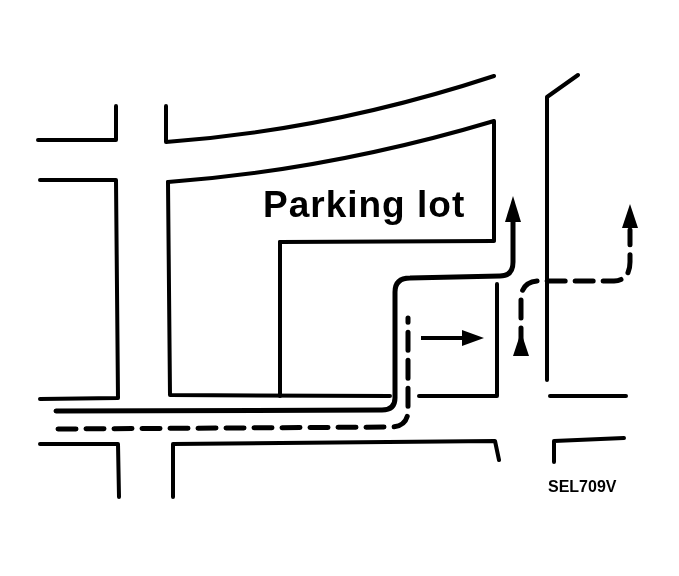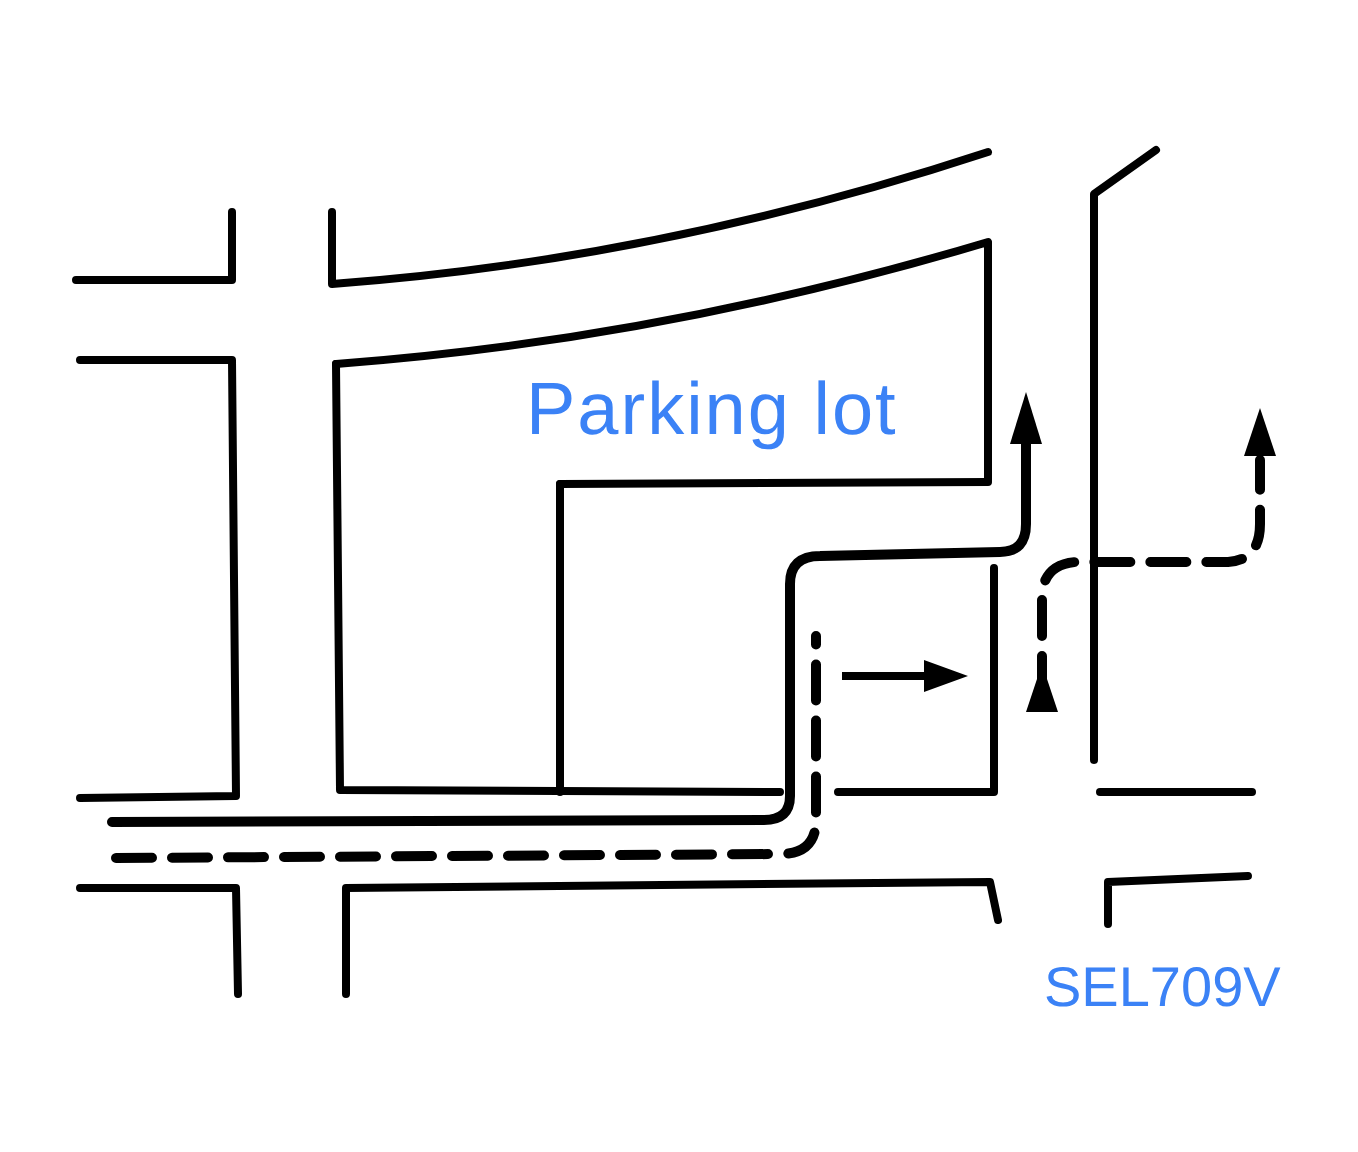--- a/index.html
+++ b/index.html
@@ -1,20 +1,20 @@
 <!DOCTYPE html>
 <html><head>
 <meta charset="utf-8">
 <style>
   html,body{margin:0;padding:0;background:#fff;}
   #stage{position:relative;width:679px;height:576px;background:#fff;overflow:hidden;}
   svg{position:absolute;left:0;top:0;}
-  .label{position:absolute;font-family:"Liberation Sans",sans-serif;color:#3b82f6;}
+  .label{position:absolute;font-family:"Liberation Sans",sans-serif;color:#000000;font-weight:bold;}
   #lot-label{left:263px;top:184px;font-size:37px;letter-spacing:1px;}
-  #code-label{left:522px;top:478px;font-size:28px;}
+  #code-label{left:548px;top:478px;font-size:16px;}
 </style>
 </head>
 <body>
 
 <div id="stage">
   <svg width="679" height="576" viewBox="0 0 679 576">
     <g fill="none" stroke="#000" stroke-width="4" stroke-linecap="round" stroke-linejoin="round">
 
       <path d="M38 140 L116 140 L116 106"></path>
 

